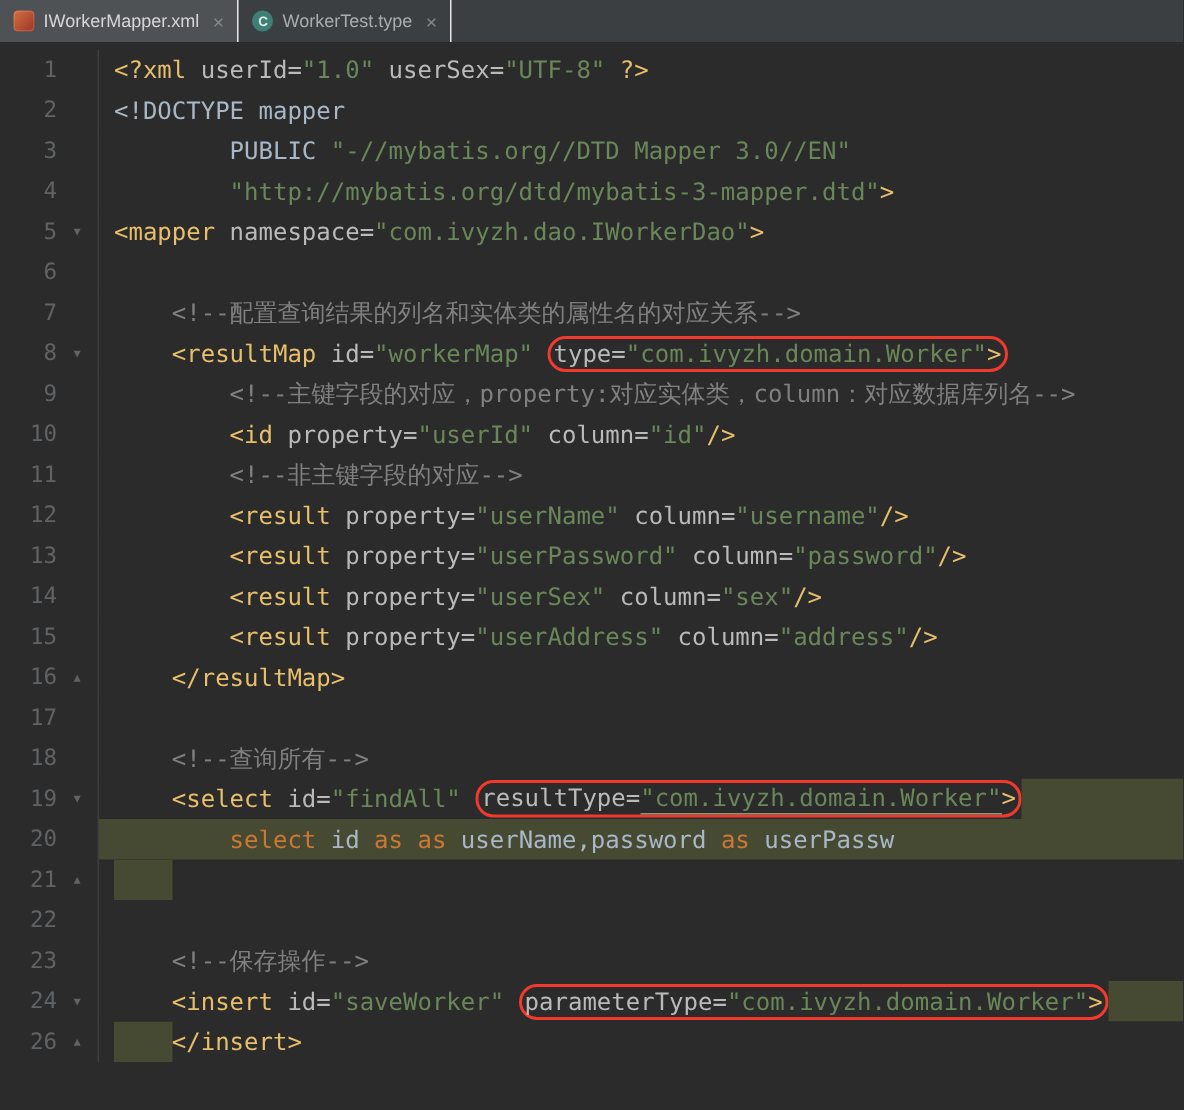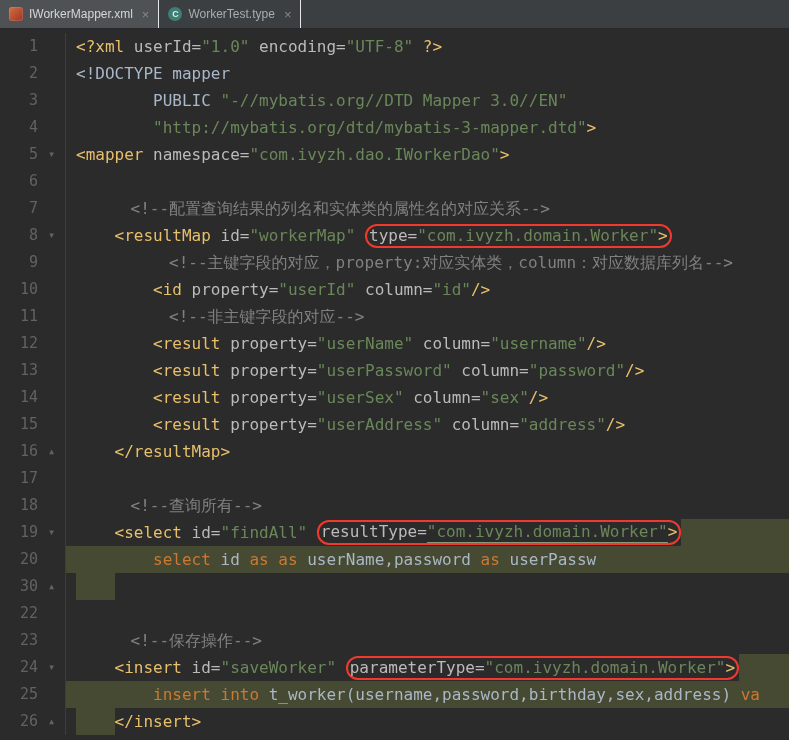--- a/index.html
+++ b/index.html
@@ -63,21 +63,21 @@
     padding-left:10px;overflow:hidden;
   }
   .code span{white-space:pre;}
   .code.sqlbg{background:var(--sql-fragment-bg,#474A33);align-items:flex-end;}
   .sqlfill{flex:1 0 auto;background:var(--sql-fragment-bg,#474A33);}
   .tk-plain{color:var(--plain,#A9B7C6);}
   .tk-tag{color:var(--tag,#E8BF6A);}
   .tk-attr{color:var(--attr,#BABABA);}
   .tk-str{color:var(--string,#6A8759);}
   .tk-stru{color:var(--string,#6A8759);border-bottom:1px solid #8C9779;}
-  .tk-cmt{color:var(--comment,#808080);margin-left:16px;}
+  .tk-cmt{color:var(--comment,#808080);}
   .tk-kw{color:var(--sql-keyword,#CC7832);}
   .tk-sqlp{color:var(--plain,#A9B7C6);}
   .tk-sqlind{background:var(--sql-fragment-bg,#474A33);}
   .red-box{
     display:inline-flex;align-self:center;
     line-height:20px;
     border:2px solid var(--annotation,#F1392D);
     border-radius:12px;
     padding:0 2px;
   }
@@ -101,21 +101,21 @@
 <div class="editor">
     <div class="line">
       <div class="gutter">
         <span class="ln">1</span>
         <span class="gicon"></span>
       </div>
       <div class="code">
         <span class="tk-tag">&lt;?xml </span>
         <span class="tk-attr">userId=</span>
         <span class="tk-str">"1.0"</span>
-        <span class="tk-attr"> encoding=</span>
+        <span class="tk-attr"> userSex=</span>
         <span class="tk-str">"UTF-8"</span>
         <span class="tk-tag"> ?&gt;</span>
       </div>
     </div>
     <div class="line">
       <div class="gutter">
         <span class="ln">2</span>
         <span class="gicon"></span>
       </div>
       <div class="code">
@@ -333,21 +333,21 @@
         <span class="tk-sqlp">id </span>
         <span class="tk-kw">as </span>
         <span class="tk-kw">as </span>
         <span class="tk-sqlp">userName,password </span>
         <span class="tk-kw">as </span>
         <span class="tk-sqlp">userPassw</span>
       </div>
     </div>
     <div class="line">
       <div class="gutter">
-        <span class="ln">30</span>
+        <span class="ln">21</span>
         <span class="gicon">▴</span>
       </div>
       <div class="code">
         <span class="tk-sqlind">    </span>
       </div>
     </div>
     <div class="line">
       <div class="gutter">
         <span class="ln">22</span>
         <span class="gicon"></span>
@@ -374,32 +374,20 @@
         <span class="tk-tag">&lt;insert </span>
         <span class="tk-attr">id=</span>
         <span class="tk-str">"saveWorker"</span>
         <span class="tk-plain"> </span>
         <span class="red-box"><span class="tk-attr">parameterType=</span><span class="tk-str">"com.ivyzh.domain.Worker"</span><span class="tk-tag">&gt;</span></span>
         <span class="sqlfill"></span>
       </div>
     </div>
     <div class="line">
       <div class="gutter">
-        <span class="ln">25</span>
-        <span class="gicon"></span>
-      </div>
-      <div class="code sqlbg">
-        <span class="tk-plain">        </span>
-        <span class="tk-kw">insert into </span>
-        <span class="tk-sqlp">t_worker(username,password,birthday,sex,address) </span>
-        <span class="tk-kw">va</span>
-      </div>
-    </div>
-    <div class="line">
-      <div class="gutter">
         <span class="ln">26</span>
         <span class="gicon">▴</span>
       </div>
       <div class="code">
         <span class="tk-sqlind">    </span>
         <span class="tk-tag">&lt;/insert&gt;</span>
       </div>
     </div>
   </div>
 

